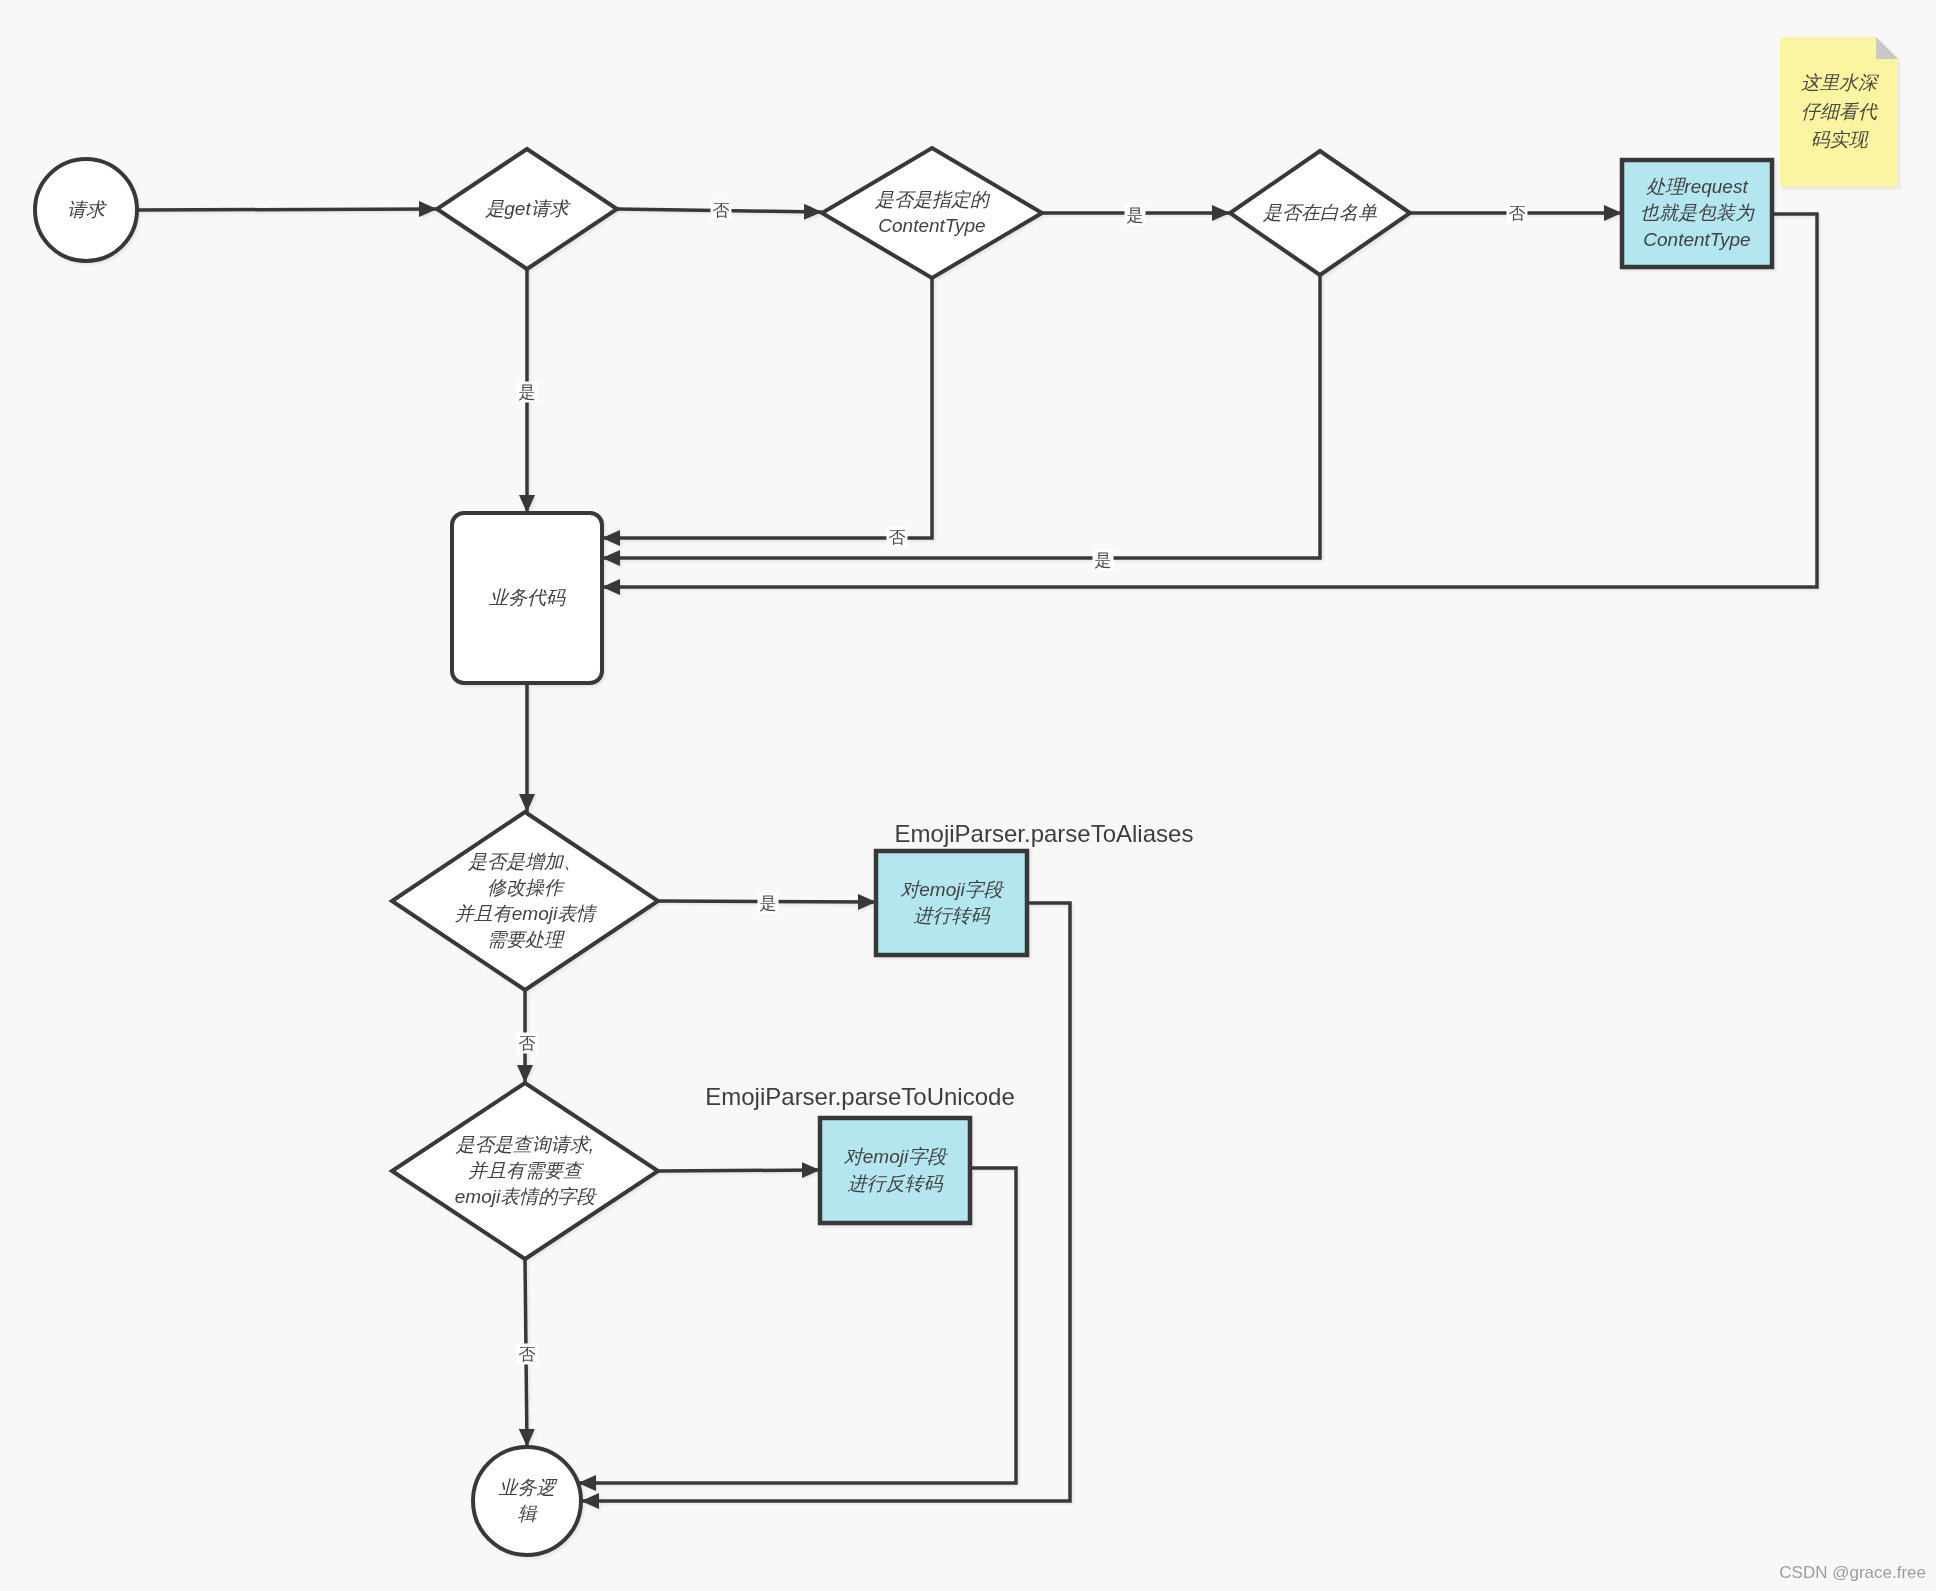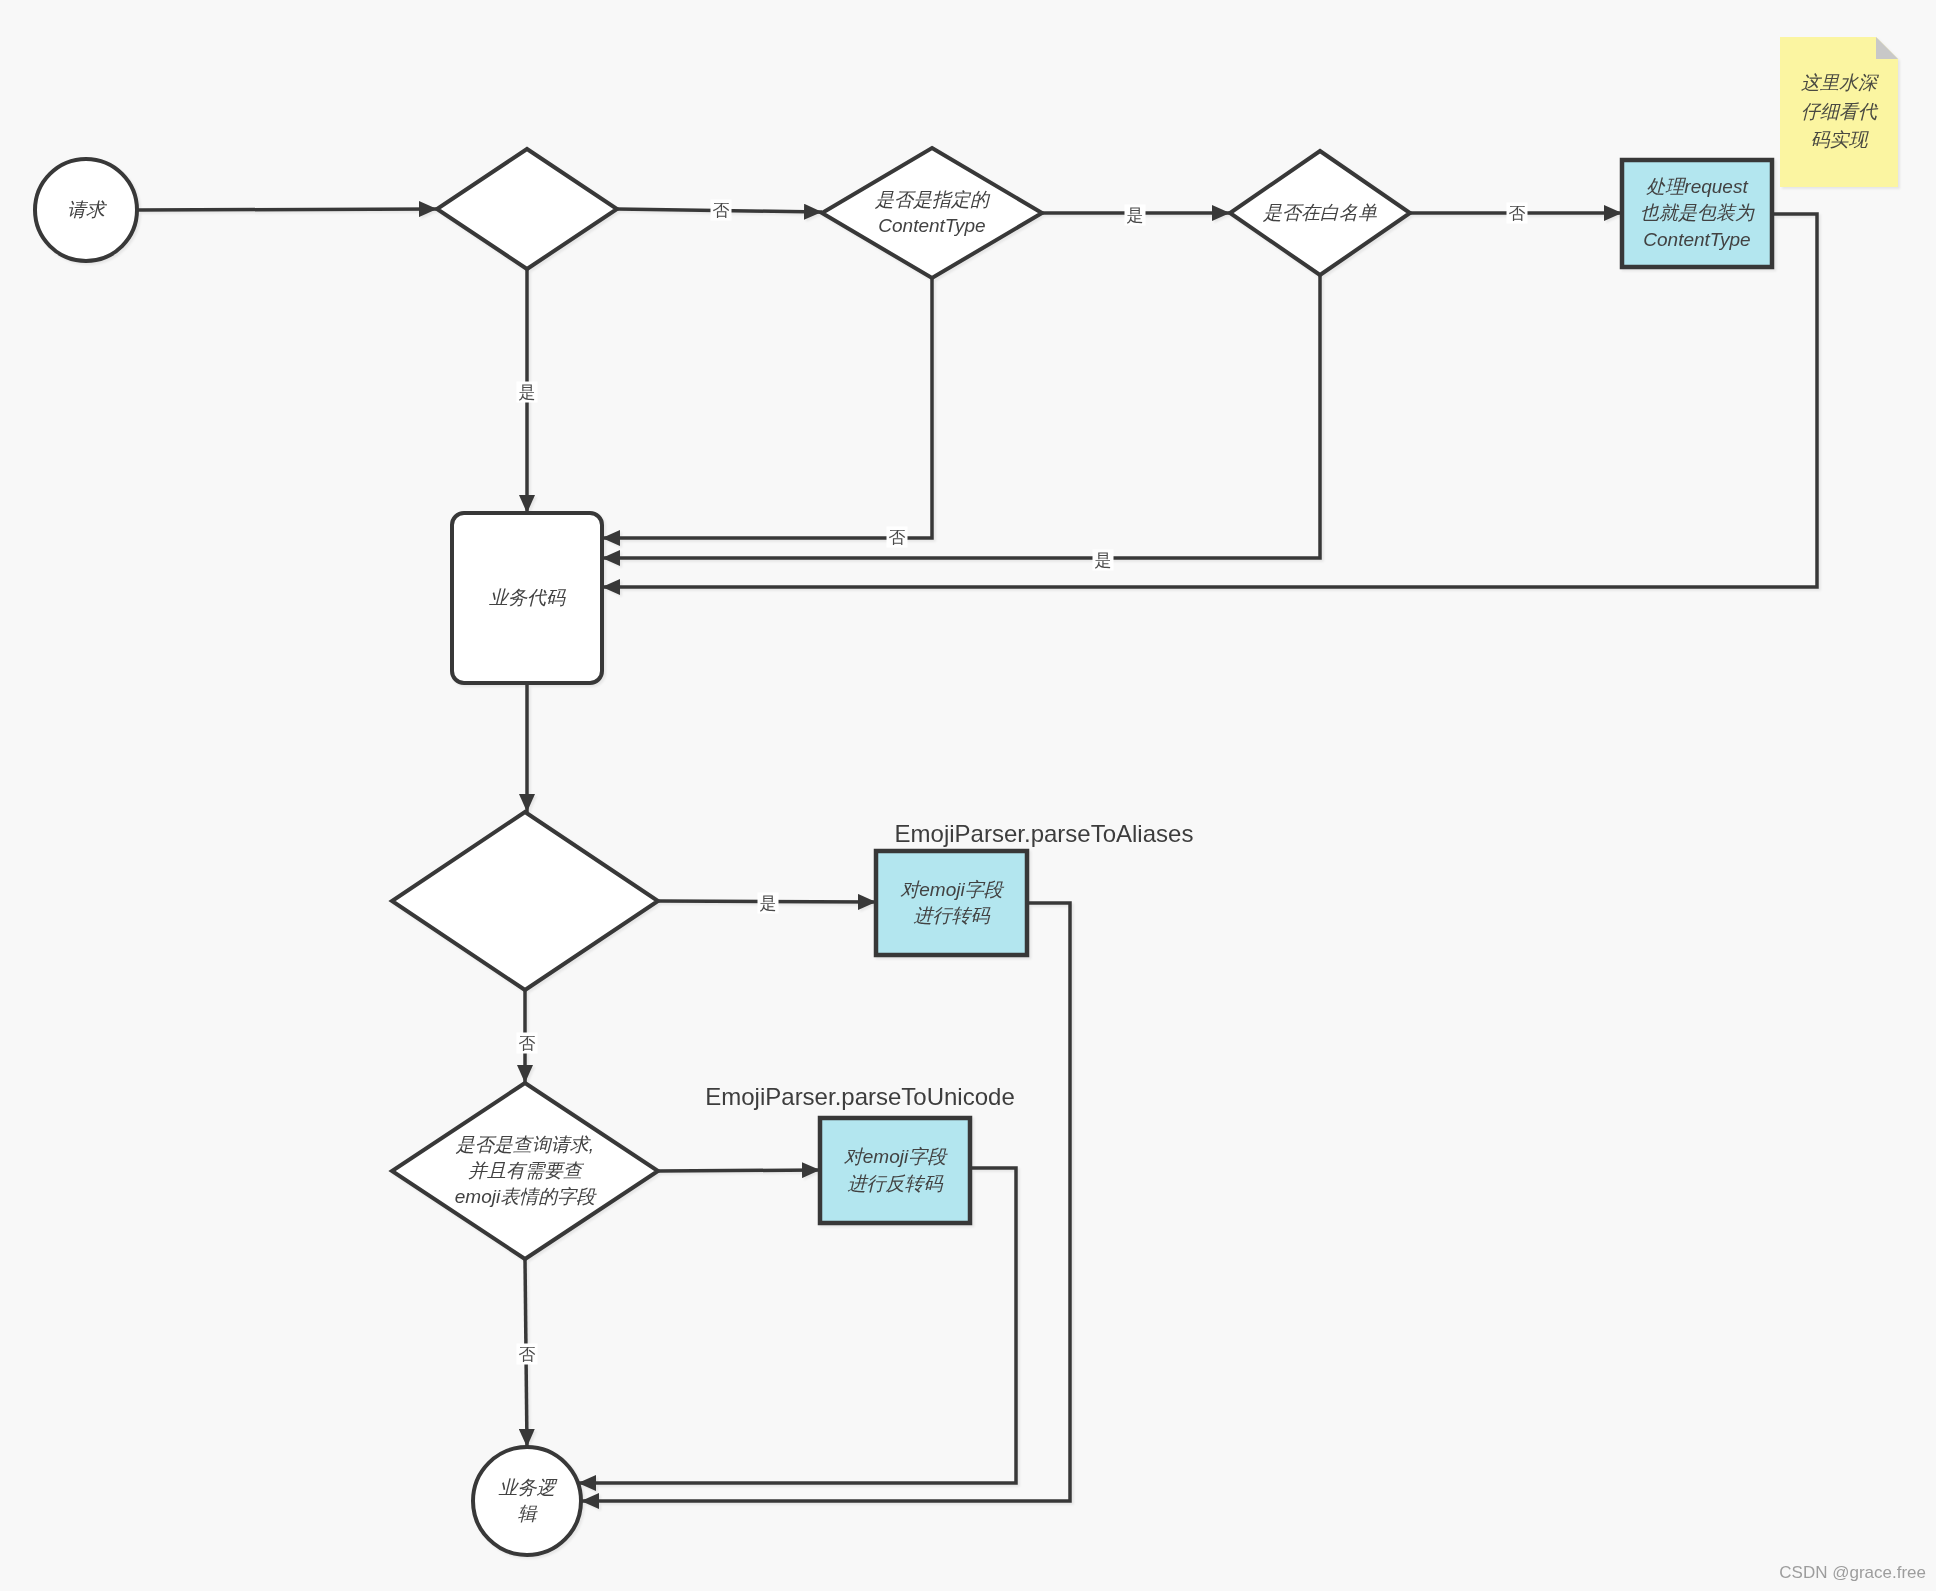--- a/index.html
+++ b/index.html
@@ -76,30 +76,35 @@
       <rect x="820" y="1118" width="150" height="105"></rect>
     </g>
 
     <g>
       <path d="M1780 37 L1876 37 L1898 59 L1898 187 L1780 187 Z" fill="#fbf5a1"></path>
       <path d="M1876 37 L1898 59 L1876 59 Z" fill="#c8c8c8"></path>
     </g>
   </svg>
 
   <div class="nlabel" style="left:35px;top:159px;width:102px;height:102px;">请求</div>
+  <div class="nlabel" style="left:437px;top:149px;width:180px;height:120px;">是get请求</div>
   <div class="nlabel" style="left:822px;top:148px;width:220px;height:130px;">是否是指定的
 ContentType</div>
   <div class="nlabel" style="left:1230px;top:151px;width:180px;height:124px;">是否在白名单</div>
   <div class="nlabel" style="left:1622px;top:160px;width:150px;height:107px;">处理request
 也就是包装为
 ContentType</div>
   <div class="nlabel note-label" style="left:1780px;top:45px;width:118px;height:134px;">这里水深
 仔细看代
 码实现</div>
   <div class="nlabel" style="left:452px;top:513px;width:150px;height:170px;">业务代码</div>
+  <div class="nlabel" style="left:392px;top:812px;width:266px;height:178px;">是否是增加、
+修改操作
+并且有emoji表情
+需要处理</div>
   <div class="nlabel" style="left:876px;top:851px;width:151px;height:104px;">对emoji字段
 进行转码</div>
   <div class="nlabel" style="left:392px;top:1083px;width:266px;height:176px;">是否是查询请求,
 并且有需要查
 emoji表情的字段</div>
   <div class="nlabel" style="left:820px;top:1118px;width:150px;height:105px;">对emoji字段
 进行反转码</div>
   <div class="nlabel" style="left:473px;top:1447px;width:108px;height:108px;">业务逻
 辑</div>
 

